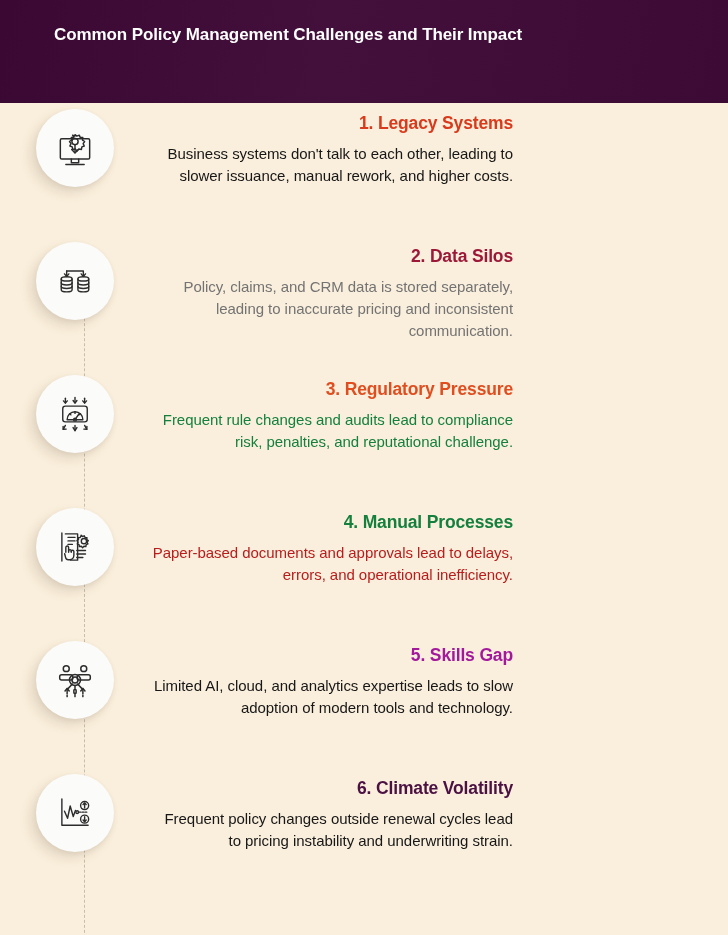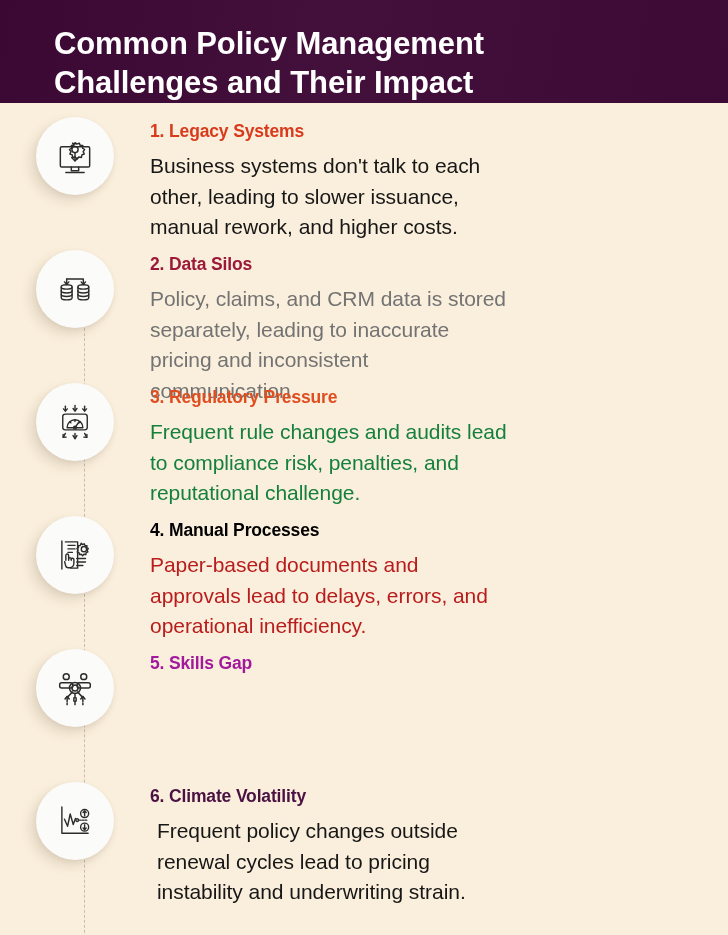--- a/index.html
+++ b/index.html
@@ -20,32 +20,33 @@
     position:relative;
     width:728px; height:103px;
     background:linear-gradient(100deg,#3A0833 0%,#43103C 45%,#3C0A35 100%);
     overflow:hidden;
   }
   .header-title {
     position:absolute;
     left:54px; top:24px;
     width:600px;
     color:#FFFFFF;
-    font-size:31px;
+    font-size:17px;
     font-weight:bold;
     line-height:1.26;
     letter-spacing:-0.1px;
   }
 
   
   .body-area {
     position:relative;
     width:583px;
     height:832px;
-    padding-top:8px;
+    padding-top:0;
+    text-align:right;
   }
   .dash-line {
     position:absolute;
     left:84px;
     top:150px;
     width:0;
     height:720px;
     border-left:1.6px dashed #C9BCA8;
     z-index:0;
   }
@@ -86,21 +87,21 @@
     padding-top:10px;
   }
   .item-title {
     font-size:17.5px;
     font-weight:bold;
     line-height:1.2;
     letter-spacing:-0.15px;
     margin-bottom:9px;
   }
   .item-desc {
-    font-size:21px;
+    font-size:15px;
     line-height:1.46;
     color:#171717;
     letter-spacing:-0.05px;
   }
 </style>
 </head>
 <body>
 
 <div class="page" style="background: rgb(250, 239, 220);">
 
@@ -210,21 +211,21 @@
               <path d="M31 10.5 32.6 12l2-.8.9 1.9 2.2.2-.3 2.2 1.8 1.2-1.3 1.8.9 2-2 .8-.4 2.2-2.2-.3-1.5 1.6-1.5-1.6-2.2.3-.4-2.2-2-.8.9-2-1.3-1.8 1.8-1.2-.3-2.2 2.2-.2.9-1.9 2 .8z"></path>
               <circle cx="34.2" cy="17.3" r="3"></circle>
               <path d="M13.5 30v-5.5a1.6 1.6 0 0 1 3.2 0V30"></path>
               <path d="M16.7 28.5a1.5 1.5 0 0 1 3 0v1.5"></path>
               <path d="M19.7 29.2a1.5 1.5 0 0 1 3 0v4.3c0 2.8-2.1 5-4.8 5h-1.6c-1.5 0-2.8-1.1-3.1-2.6l-1-4.2"></path>
             </svg>
           </span>
         </div>
       </div>
       <div class="txt">
-        <div class="item-title" style="color: #000000;">4. Manual Processes</div>
+        <div class="item-title" style="color: #15803d;">4. Manual Processes</div>
         <div class="item-desc" style="color: #b91c1c;">Paper-based documents and approvals lead to delays, errors, and operational inefficiency.</div>
       </div>
     </div>
 
     <div class="item">
       <div class="badge-wrap">
         <div class="badge" style="background: rgb(251, 251, 250);">
           <span>
             <svg width="42" height="42" viewBox="0 0 48 48" fill="none" stroke="#2C2C2C" stroke-width="1.7" stroke-linecap="round" stroke-linejoin="round">
               <circle cx="14" cy="11" r="3.4"></circle>
@@ -243,20 +244,21 @@
               <rect x="22.7" y="35" width="2.6" height="4.2" rx="0.6"></rect>
               <path d="M15 41.6v1.4"></path>
                 <path d="M33 41.6v1.4"></path>
                 <path d="M24 40.6v2.4"></path>
             </svg>
           </span>
         </div>
       </div>
       <div class="txt">
         <div class="item-title" style="color: rgb(163, 25, 156);">5. Skills Gap</div>
+        <div class="item-desc" style="color: rgb(23, 23, 23);">Limited AI, cloud, and analytics expertise leads to slow adoption of modern tools and technology.</div>
       </div>
     </div>
 
     <div class="item">
       <div class="badge-wrap">
         <div class="badge" style="background: rgb(251, 251, 250);">
           <span>
             <svg width="42" height="42" viewBox="0 0 48 48" fill="none" stroke="#2C2C2C" stroke-width="1.6" stroke-linecap="round" stroke-linejoin="round">
               <path d="M9 8v30h30"></path>
               <path d="M12 22l3.5 8 3-14 3.5 12 2.5-7"></path>

